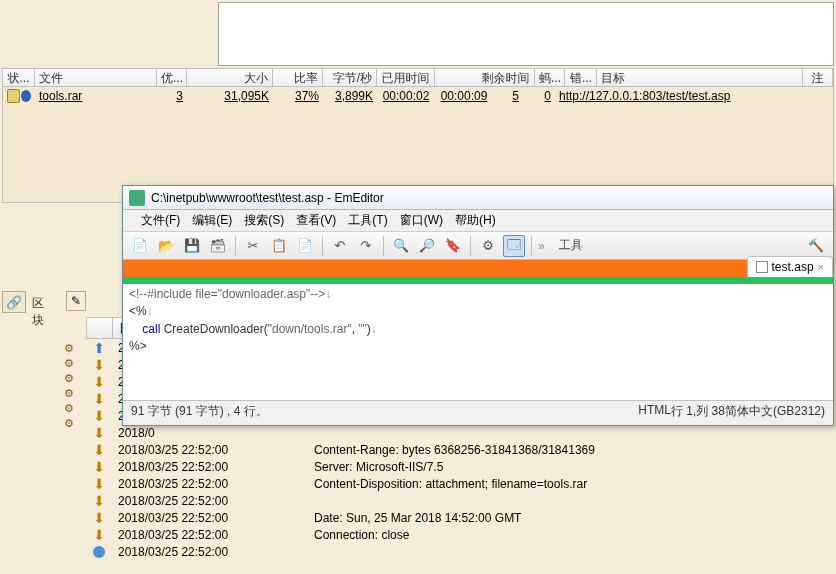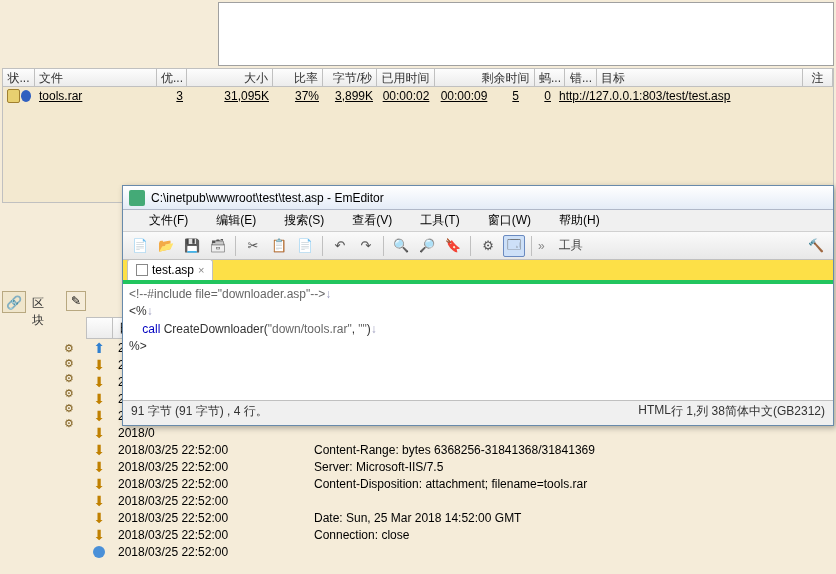--- a/index.html
+++ b/index.html
@@ -21,28 +21,28 @@
 .uh-target { flex: 1; text-align:left !important; } .uh-note { width: 30px; }
 
 .ic-icon { width: 32px; display:flex; gap:1px; align-items:center; padding-left:4px !important; }
 .file-icon { width:14px; height:14px; background:#e8d070; border:1px solid #a08030; border-radius:2px; }
 .arrow-icon { width:12px; height:12px; background:#3060c0; border-radius:50%; }
 
 
 .editor-window { position: absolute; left: 122px; top: 185px; width: 712px; height: 241px; background: #f0f0f0; border: 1px solid #688aab; box-shadow: 2px 2px 6px rgba(0,0,0,0.3); }
 .titlebar { height: 24px; background: linear-gradient(#fff, #e4ecf7); display: flex; align-items: center; padding: 0 6px; border-bottom: 1px solid #b0b8c8; }
 .titlebar .tb-icon { width:16px; height:16px; background:#4a7; border-radius:2px; margin-right:6px; }
-.menubar { height: 22px; display: flex; align-items: center; padding: 0 20px; background: #f0f0f0; border-bottom: 1px solid #d0d0d0; gap: 16px; }
+.menubar { height: 22px; display: flex; align-items: center; padding: 0 12px; background: #f0f0f0; border-bottom: 1px solid #d0d0d0; gap: 0; }
 .menubar span { padding: 2px 6px; cursor: default; }
 .toolbar { height: 28px; background: linear-gradient(#fafafa,#e8e8e8); border-bottom: 1px solid #c0c0c0; display: flex; align-items: center; padding: 0 6px; gap: 4px; }
 .tbtn { width: 22px; height: 22px; border: 1px solid transparent; border-radius: 2px; display:flex; align-items:center; justify-content:center; font-size:13px; color:#555; cursor:pointer; }
 .tbtn.active { border:1px solid #6a8ac0; background:#cde0f8; }
 .tsep { width:1px; height:20px; background:#c0c0c0; margin:0 2px; }
 .toolbar-label { margin-left:10px; color:#444; }
-.tabs { height: 24px; display:flex; align-items:flex-end; padding-left:4px; background:#fde047; border-bottom:4px solid #22c55e; }
+.tabs { height: 24px; display:flex; align-items:flex-end; padding-left:4px; background:#f97316; border-bottom:7px solid #22c55e;justify-content:flex-end; }
 .tab { background:#fff; border:1px solid #c0c0c0; border-bottom:none; padding:3px 8px; display:flex; align-items:center; gap:4px; border-radius:3px 3px 0 0; }
 .tab-icon { width:12px; height:12px; background:#fff; border:1px solid #888; }
 .tab-close { color:#888; cursor:pointer; font-size:11px; }
 .code-area { background:#fff; height: 116px; padding: 2px 6px; font-family: "Courier New", monospace; font-size: 13px; line-height: 1.45; color:#333; overflow:hidden; }
 .code-area .kw { color:#0000c0; } .code-area .str { color:#666; } .code-area .ret { color:#a0a0c0; }
 .statusbar { height: 22px; border-top: 1px solid #c0c0c0; background: #f0f0f0; display:flex; align-items:center; padding: 0 8px; color:#333; }
 .statusbar .sb-right { margin-left:auto; display:flex; }
 
 
 .bottom-panel { position: absolute; left: 0; top: 291px; width: 836px; }

